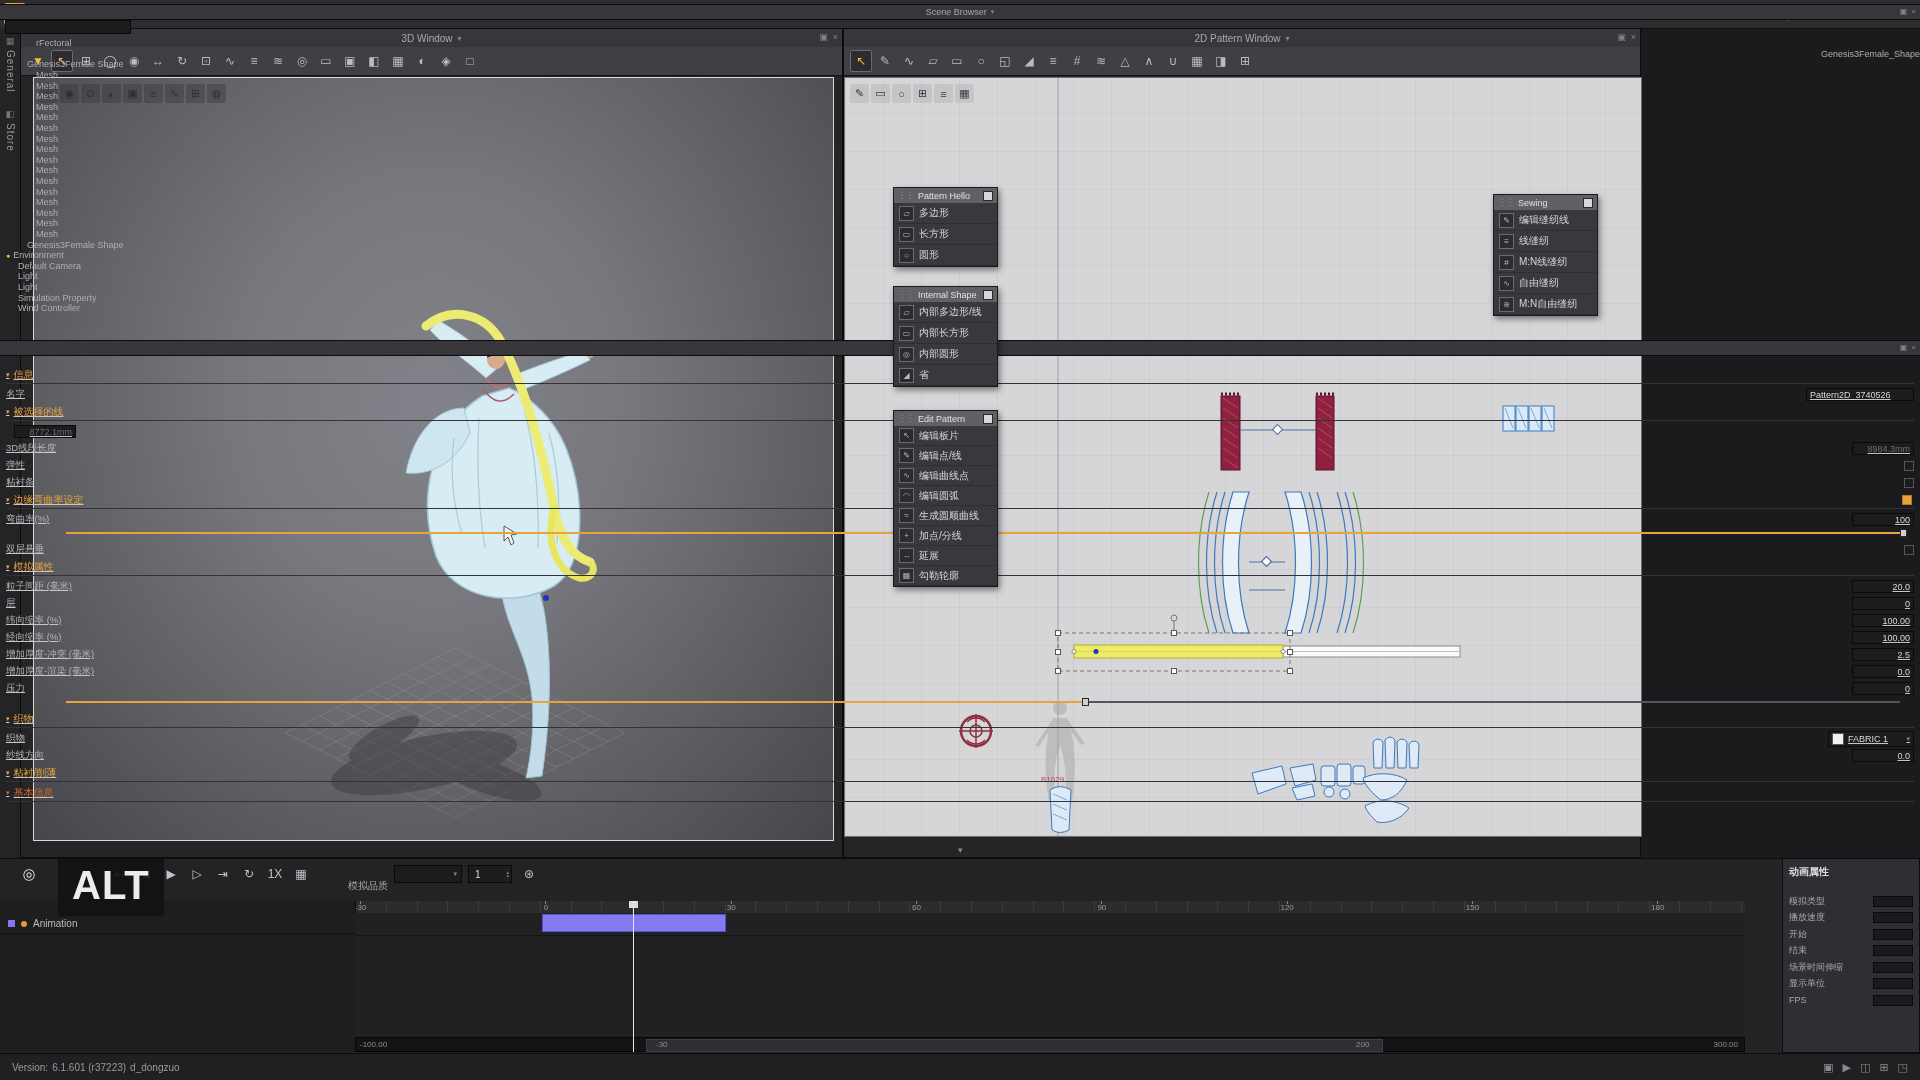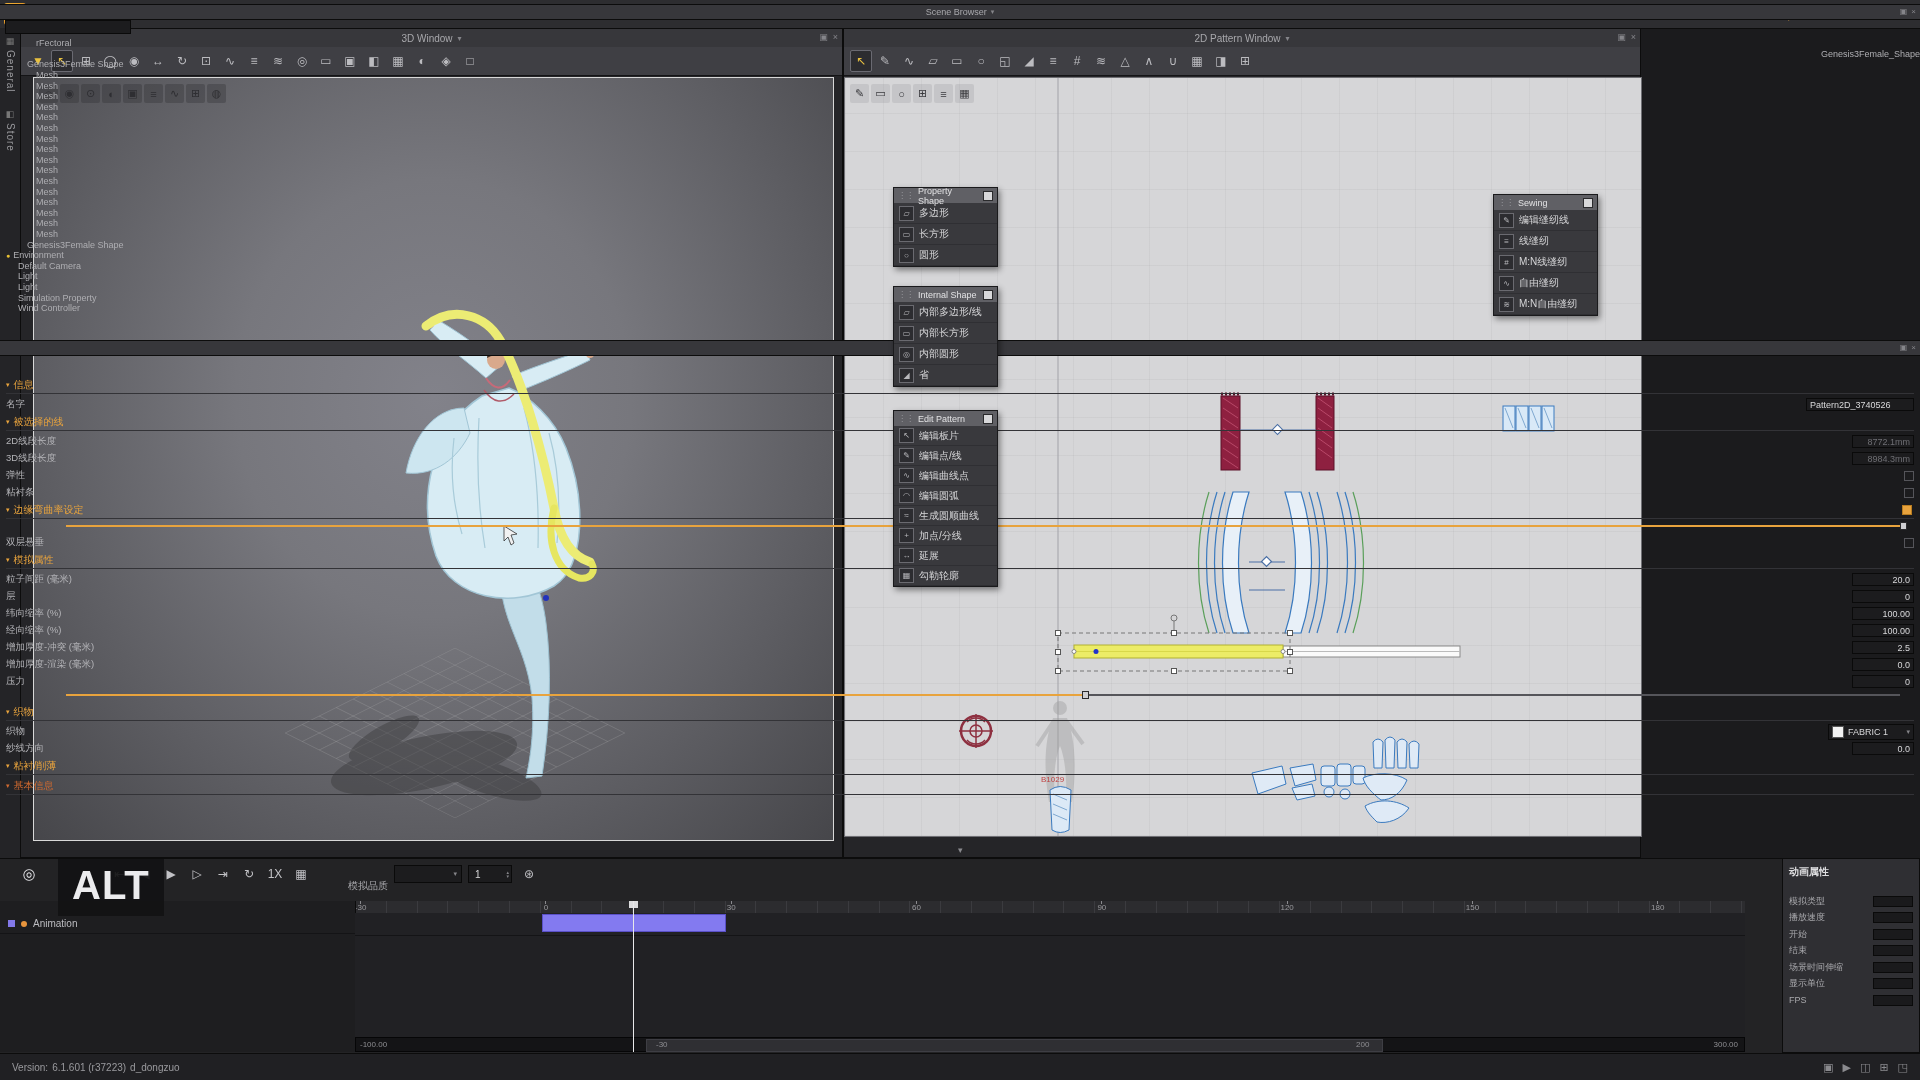--- a/index.html
+++ b/index.html
@@ -67,21 +67,21 @@
   .sb-title-icons{position:absolute;right:4px;top:2px;display:flex;gap:4px;font-size:8px;color:#85858a;}
   #sb-search{position:absolute;left:5px;top:20px;width:118px;height:12px;background:#1c1c1e;border:1px solid #0a0a0a;
              color:#bbb;font-size:9px;padding:0 3px;}
   #scene-tree{position:absolute;left:0;top:38px;right:0;height:288px;overflow:hidden;}
   .tree-row{height:10.6px;display:flex;align-items:center;font-size:9px;color:#aeaeb2;white-space:nowrap;}
   .tree-ico{font-size:7px;margin-right:3px;color:#77777c;}
   .tree-row.env .tree-ico{color:#e8c032;}
   
   #props{position:absolute;left:0;top:332px;right:0;bottom:0;}
   #props .sb-title{top:8px;}
-  #props-body{position:absolute;left:0;top:24px;right:0;bottom:0;padding:20px 6px;box-sizing:border-box;}
+  #props-body{position:absolute;left:0;top:24px;right:0;bottom:0;padding:10px 6px;box-sizing:border-box;text-decoration:underline;}
   .psec{height:17px;display:flex;align-items:center;gap:4px;color:#e8a33d;font-size:10px;position:relative;
         border-bottom:1px solid #333337;margin-bottom:2px;}
   .psec.red{color:#d06a30;}
   .psec-caret{font-size:7px;}
   .prow{height:17px;display:flex;align-items:center;font-size:9.5px;color:#b4b4b8;position:relative;}
   .plabel{flex:1;white-space:nowrap;overflow:hidden;}
   .pin{width:62px;height:13px;background:#1c1c1e;border:1px solid #0a0a0a;color:#d8d8da;font-size:9px;
        text-align:right;padding:0 3px;box-sizing:border-box;font-family:inherit;}
   .pin.wide{width:108px;text-align:left;}
   .pin.disabled{color:#6e6e73;display:flex;align-items:center;justify-content:flex-end;margin-left:8px;}
@@ -429,21 +429,21 @@
           <path d="M552,664 q5,-6 10,0 l-1,26 h-8 Z"></path>
           <path d="M564,666 q5,-6 10,0 l-1,24 h-8 Z"></path>
           <path d="M518,700 C530,694 550,694 562,702 C556,716 546,722 536,722 C528,716 520,708 518,700 Z"></path>
           <path d="M520,728 C534,720 552,722 564,730 C556,742 542,746 532,744 C526,738 522,734 520,728 Z"></path>
         </g>
       </svg>
 
       <div class="fmenu" id="menu-pattern-shape" style="left:48px;top:109px;">
         <div class="fmenu-title">
           <span class="fmenu-grip">⋮⋮</span>
-          <span>Property Shape</span>
+          <span>Pattern Hello</span>
           <span class="fmenu-x"></span>
         </div>
         <div>
 
         <div class="fmenu-item">
               <span class="fmenu-ico">▱</span>
               <span>多边形</span>
             </div>
             <div class="fmenu-item">
               <span class="fmenu-ico">▭</span>
@@ -690,39 +690,42 @@
           </div>
         <div class="prow">
           <span class="plabel">名字</span>
           <input class="pin wide" value="Pattern2D_3740526" style="">
         </div>
         <div class="psec">
             <span class="psec-caret">▾</span>
             <span>被选择的线</span>
           </div>
         <div class="prow">
-          <span class="plabel">2D线段长度</span>
           <div class="pin disabled">8772.1mm</div>
         </div>
         <div class="prow">
           <span class="plabel">3D线段长度</span>
           <div class="pin disabled">8984.3mm</div>
         </div>
         <div class="prow">
           <span class="plabel">弹性</span>
           <span class="pcheck"></span>
         </div>
         <div class="prow">
           <span class="plabel">粘衬条</span>
           <span class="pcheck"></span>
         </div>
         <div class="psec">
           <span class="psec-caret">▾</span>
             <span>边缘弯曲率设定</span>
           <span class="pcheck checked" style="position:absolute;right:2px;"></span>
+        </div>
+        <div class="prow">
+          <span class="plabel">弯曲率(%)</span>
+          <input class="pin" value="100" style="">
         </div>
         <div class="pslider">
           <div class="track"></div>
             <div class="fill" style="width:calc(100% - 14px);"></div>
             <div class="handle" style="right:7px;"></div>
         </div>
         <div class="prow">
           <span class="plabel">双层悬垂</span>
           <span class="pcheck"></span>
         </div>

